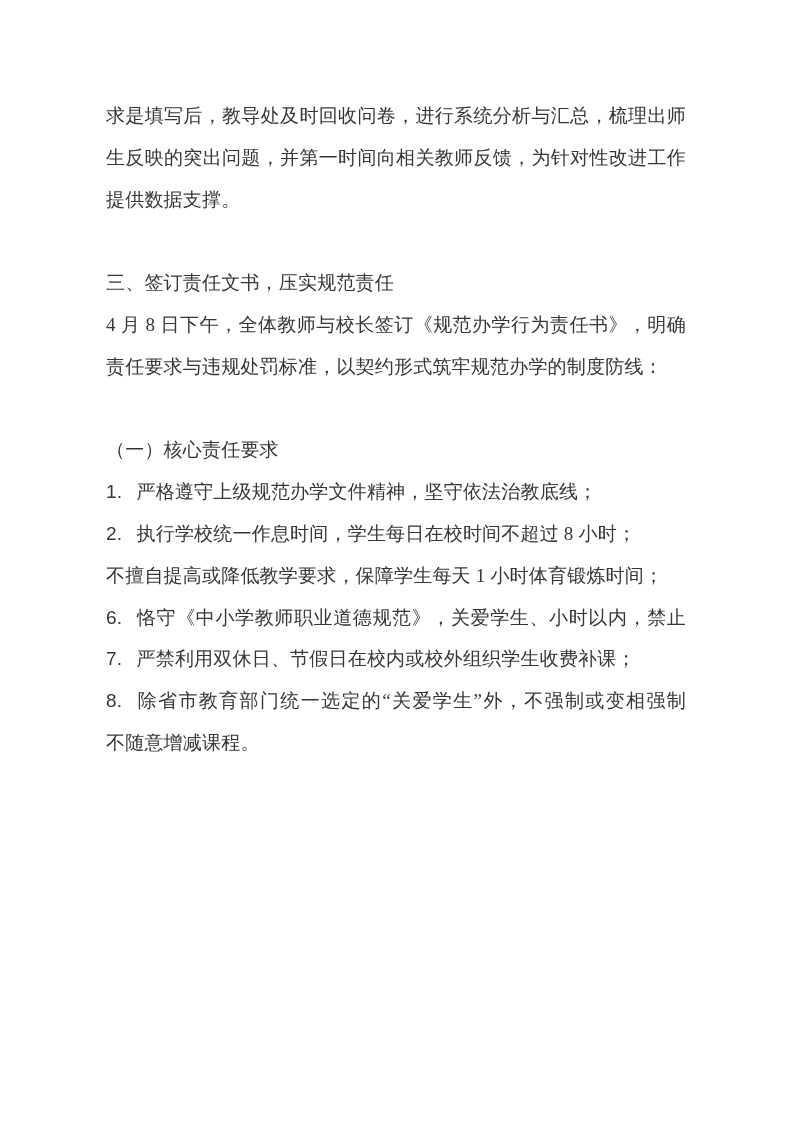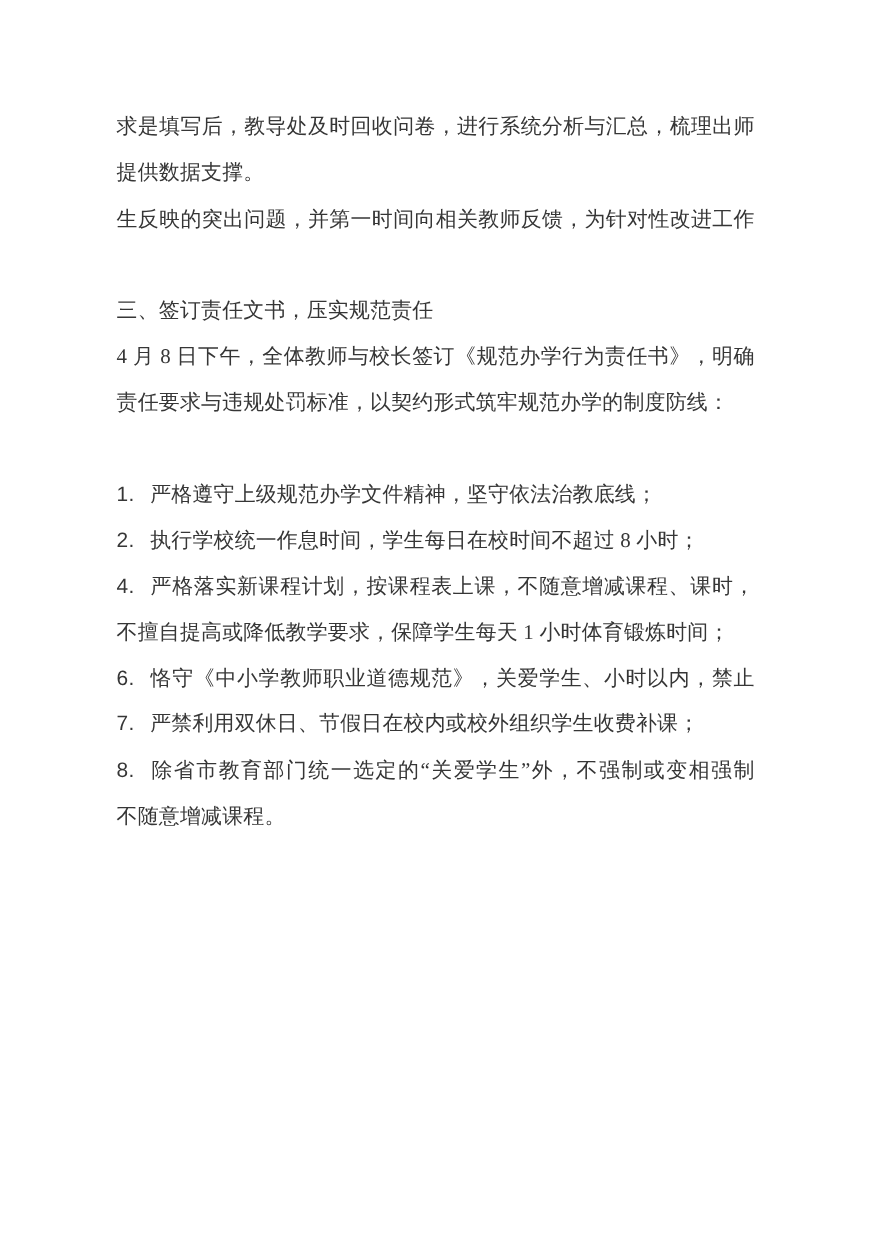--- a/index.html
+++ b/index.html
@@ -44,49 +44,51 @@
   }
 </style>
 </head>
 <body>
 
 <div class="page">
   <div class="text-block">
 
     <div class="para">
       <span class="ln j">求是填写后，教导处及时回收问卷，进行系统分析与汇总，梳理出师</span>
+      <span class="ln j">生反映的突出问题，并第一时间向相关教师反馈，为针对性改进工作</span>
       <span class="ln">提供数据支撑。</span>
-      <span class="ln j">生反映的突出问题，并第一时间向相关教师反馈，为针对性改进工作</span>
     </div>
 
     <div class="blank"></div>
 
     <div class="para">
       <span class="ln">三、签订责任文书，压实规范责任</span>
     </div>
 
     <div class="para">
       <span class="ln j">4 月 8 日下午，全体教师与校长签订《规范办学行为责任书》，明确</span>
       <span class="ln">责任要求与违规处罚标准，以契约形式筑牢规范办学的制度防线：</span>
     </div>
 
     <div class="blank"></div>
 
+    <div class="para">
+      <span class="ln">（一）核心责任要求</span>
+    </div>
 
     <div class="para">
       <span class="ln"><span class="num">1.</span><span>严格遵守上级规范办学文件精神，坚守依法治教底线；</span></span>
     </div>
 
     <div class="para">
       <span class="ln"><span class="num">2.</span><span>执行学校统一作息时间，学生每日在校时间不超过 8 小时；</span></span>
     </div>
 
 
     <div class="para">
-      <span class="ln j"><span class="num">4.</span><span>严格落实新课程计划，按课程表上课，不随意增减课程、课时，</span></span>
       <span class="ln">不擅自提高或降低教学要求，保障学生每天 1 小时体育锻炼时间；</span>
     </div>
 
 
     <div class="para">
       <span class="ln j"><span class="num">6.</span><span>恪守《中小学教师职业道德规范》，关爱学生、小时以内，禁止</span></span>
     </div>
 
     <div class="para">
       <span class="ln"><span class="num">7.</span><span>严禁利用双休日、节假日在校内或校外组织学生收费补课；</span></span>

